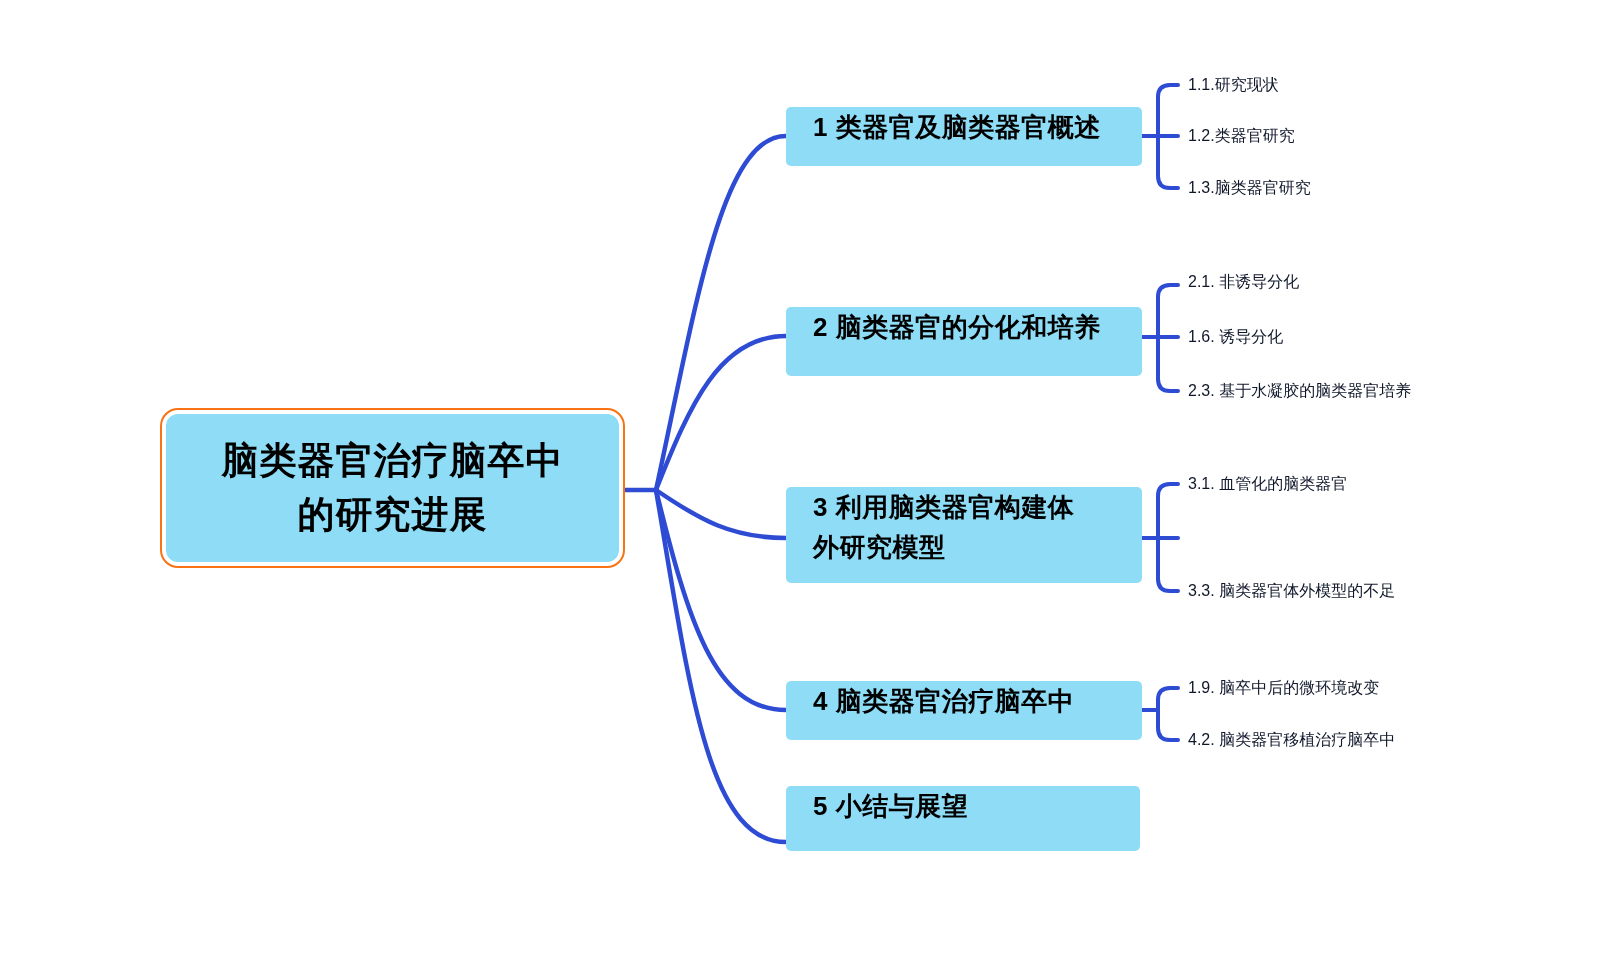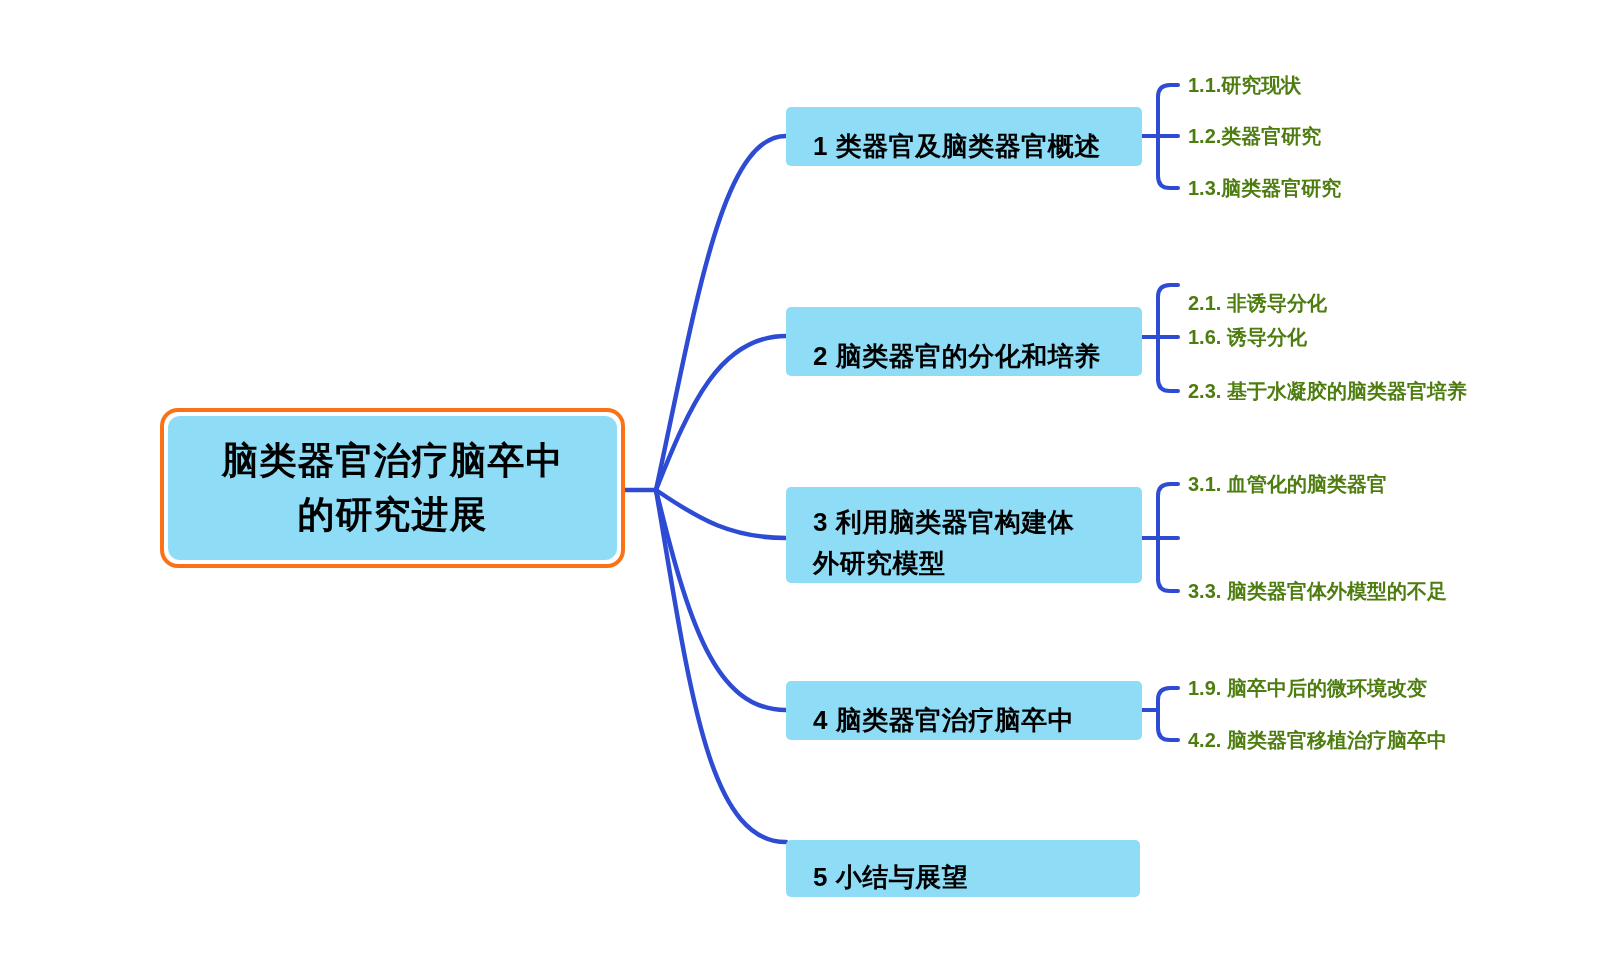--- a/index.html
+++ b/index.html
@@ -30,21 +30,21 @@
   svg.connectors path.main { stroke-width: 4.5px; }
   svg.connectors path.sub  { stroke-width: 4px; }
 
   
   .root-node {
     position: absolute;
     left: 160px; top: 408px;
     width: 465px; height: 160px;
     box-sizing: border-box;
     background: #ffffff;
-    border: 4px solid #f97316;
+    border: 2px solid #f97316;
     border-radius: 18px;
     padding: 4px;
     cursor: pointer;
   }
   .root-node .root-fill {
     width: 100%; height: 100%;
     box-sizing: border-box;
     background: #8edcf5;
     border-radius: 12px;
     display: flex;
@@ -63,47 +63,47 @@
 
   
   .branch-node {
     position: absolute;
     left: 786px;
     width: 356px;
     box-sizing: border-box;
     background: #8edcf5;
     border-radius: 5px;
     display: flex;
-    align-items: flex-end;
+    align-items: flex-start;
     padding-left: 27px;
     padding-right: 20px;
     cursor: pointer;
   }
   .branch-label {
     font-size: 26px;
     font-weight: 800;
     color: #000000;
     line-height: 1.55;
     letter-spacing: 0.5px;
   }
   .b1 { top: 107px; height: 59px; }
   .b2 { top: 307px; height: 69px; }
   .b3 { top: 487px; height: 96px; padding-right: 44px; }
   .b4 { top: 681px; height: 59px; }
-  .b5 { top: 840px; height: 57px; width: 354px; }
+  .b5 { top: 786px; height: 65px; width: 354px; }
 
   
   .child-topic {
     position: absolute;
     left: 1188px;
     height: 30px;
     line-height: 30px;
-    font-size: 20px;
-    font-weight: 700;
-    color: #4d7c0f;
+    font-size: 16px;
+    font-weight: 400;
+    color: #0f172a;
     white-space: nowrap;
     cursor: pointer;
   }
 </style>
 </head>
 <body>
 
 <div class="canvas">
 
   <svg class="connectors" viewBox="0 0 1603 961" xmlns="http://www.w3.org/2000/svg">
@@ -148,21 +148,21 @@
     <span class="branch-label">4 脑类器官治疗脑卒中</span>
   </div>
   <div class="branch-node b5">
     <span class="branch-label">5 小结与展望</span>
   </div>
 
   <div class="child-topic" style="top:70px">1.1.研究现状</div>
   <div class="child-topic" style="top:121px">1.2.类器官研究</div>
   <div class="child-topic" style="top:173px">1.3.脑类器官研究</div>
 
-  <div class="child-topic" style="top:288px">2.1. 非诱导分化</div>
+  <div class="child-topic" style="top:267px">2.1. 非诱导分化</div>
   <div class="child-topic" style="top:322px">1.6. 诱导分化</div>
   <div class="child-topic" style="top:376px">2.3. 基于水凝胶的脑类器官培养</div>
 
   <div class="child-topic" style="top:469px">3.1. 血管化的脑类器官</div>
   <div class="child-topic" style="top:576px">3.3. 脑类器官体外模型的不足</div>
 
   <div class="child-topic" style="top:673px">1.9. 脑卒中后的微环境改变</div>
   <div class="child-topic" style="top:725px">4.2. 脑类器官移植治疗脑卒中</div>
 
 </div>

